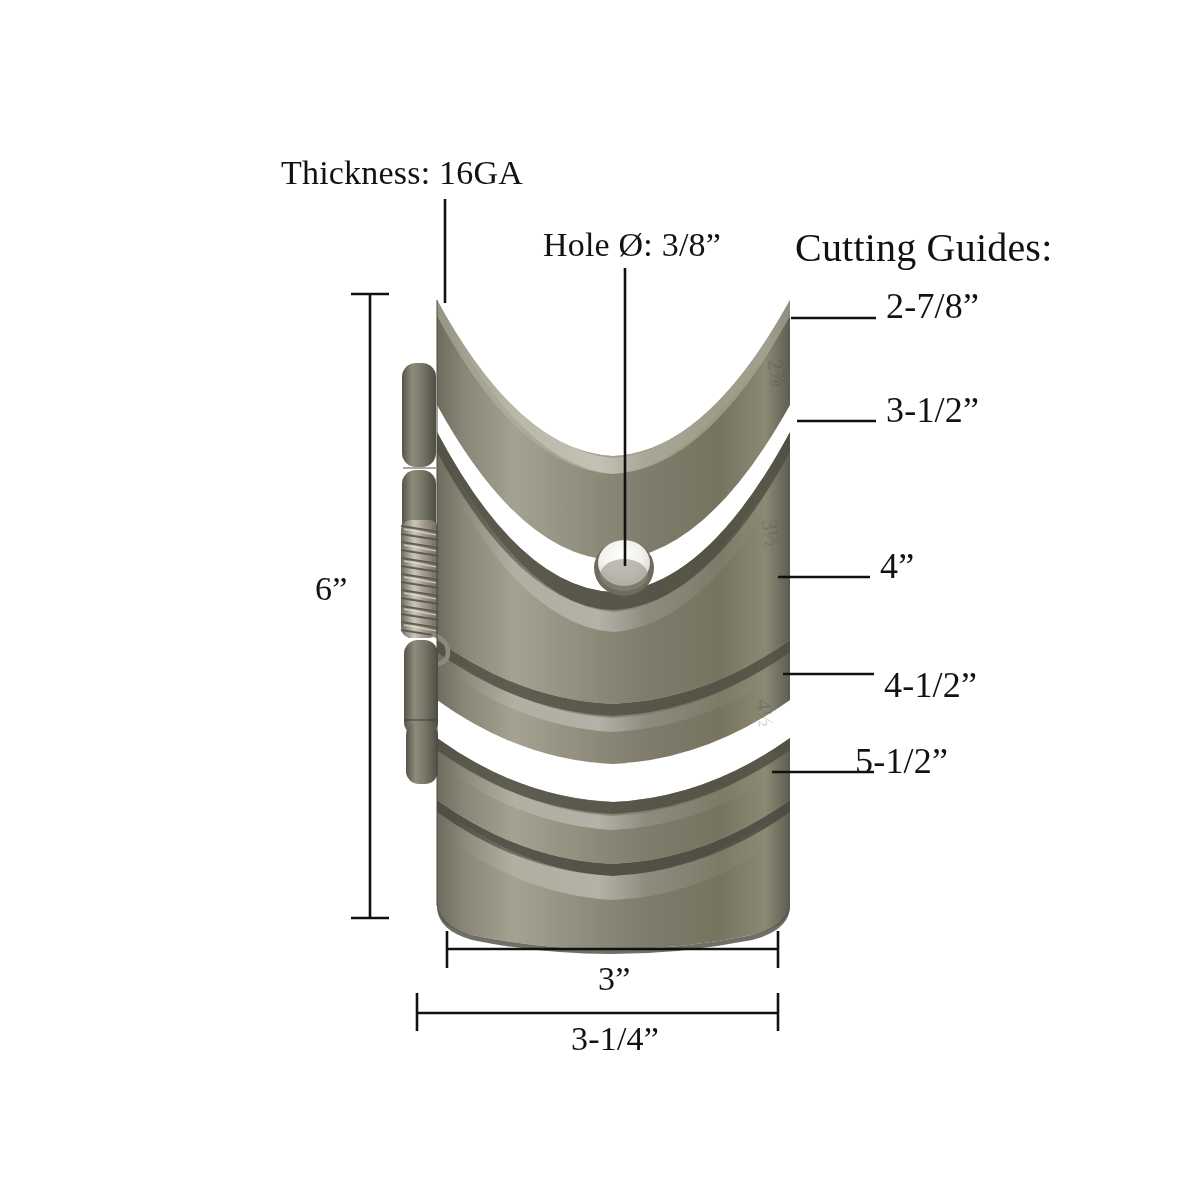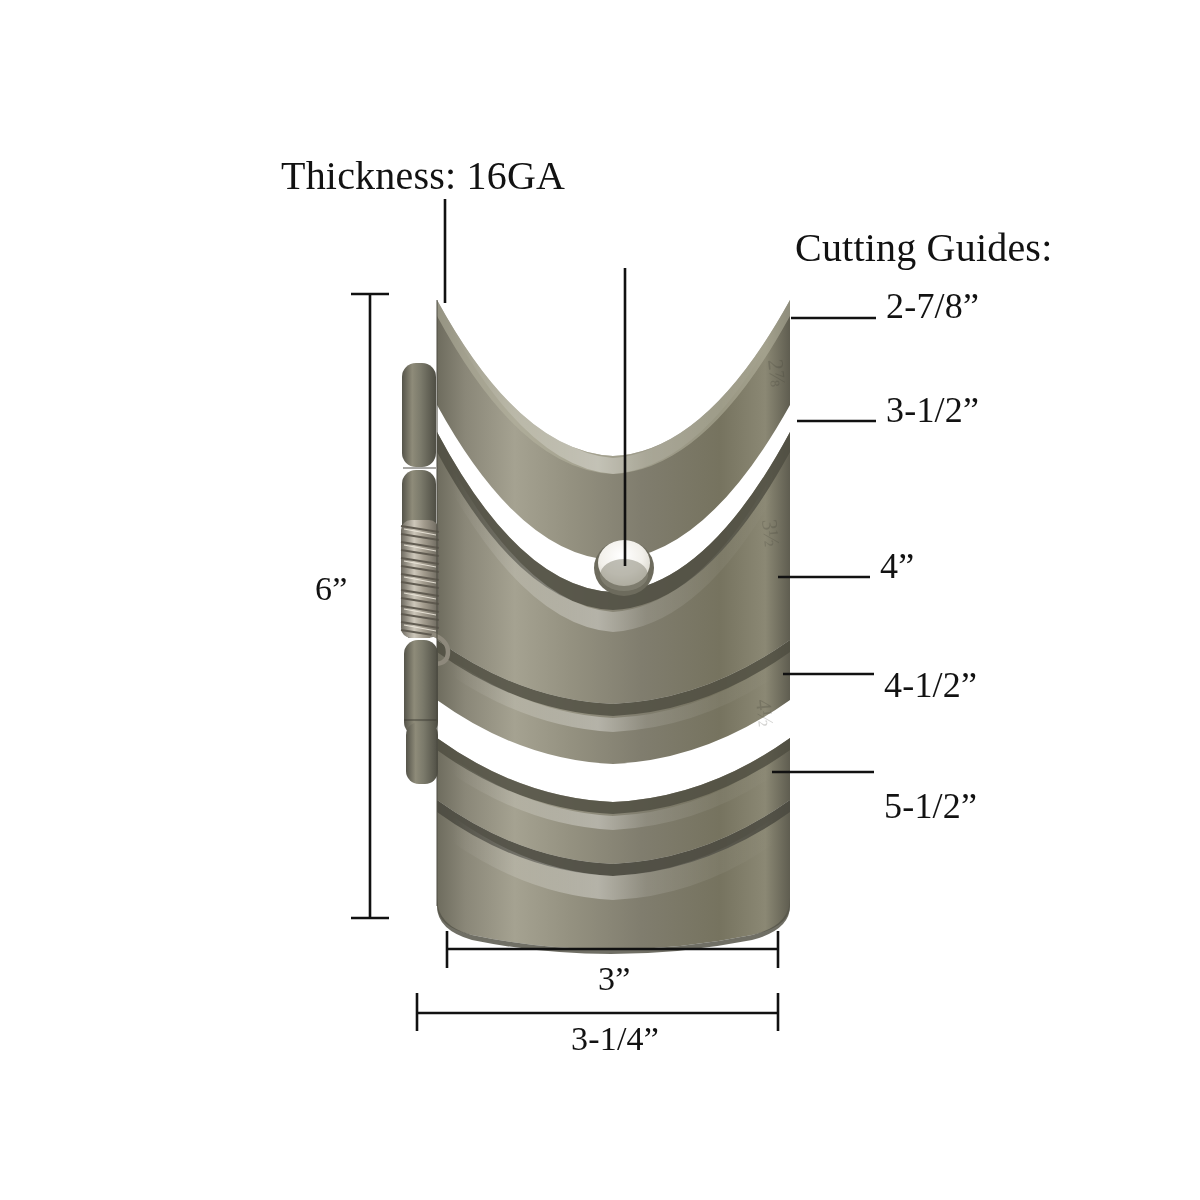--- a/index.html
+++ b/index.html
@@ -22,30 +22,30 @@
     height: 1200px;
   }
   .label {
     position: absolute;
     white-space: nowrap;
     color: #121212;
     font-family: "Liberation Serif", "DejaVu Serif", serif;
     line-height: 1;
     letter-spacing: 0.2px;
   }
-  .lbl-thickness { left: 281px; top: 156px; font-size: 40px; }
+  .lbl-thickness { left: 281px; top: 156px; font-size: 34px; }
   .lbl-hole      { left: 543px; top: 228px; font-size: 34px; }
   .lbl-cutting   { left: 795px; top: 228px; font-size: 40px; }
 
   .guide-val { font-size: 36px; }
   .g0 { left: 886px; top: 288px; }
   .g1 { left: 886px; top: 392px; }
   .g2 { left: 880px; top: 548px; }
   .g3 { left: 884px; top: 667px; }
-  .g4 { left: 884px; top: 743px; margin-top: 45px; }
+  .g4 { left: 855px; top: 743px; }
 
   .dim-6   { left: 315px; top: 572px; font-size: 34px; }
   .dim-3   { left: 598px; top: 962px; font-size: 34px; }
   .dim-314 { left: 571px; top: 1022px; font-size: 34px; text-align: right; }
 
   svg.overlay {
     position: absolute;
     left: 0; top: 0;
     width: 1200px;
     height: 1200px;
@@ -284,20 +284,21 @@
       <line x1="778" y1="931" x2="778" y2="968"></line>
 
       <line x1="417" y1="1013" x2="778" y2="1013"></line>
       <line x1="417" y1="993" x2="417" y2="1031"></line>
       <line x1="778" y1="993" x2="778" y2="1031"></line>
     </g>
   </svg>
 
   <div class="label lbl-thickness">Thickness: 16GA</div>
 
+  <div class="label lbl-hole">Hole Ø: 3/8”</div>
 
   <div class="label lbl-cutting">Cutting Guides:</div>
 
   <div class="label guide-val g0">2-7/8”</div>
   <div class="label guide-val g1">3-1/2”</div>
   <div class="label guide-val g2">4”</div>
   <div class="label guide-val g3">4-1/2”</div>
   <div class="label guide-val g4">5-1/2”</div>
 
   <div class="label dim-6">6”</div>

